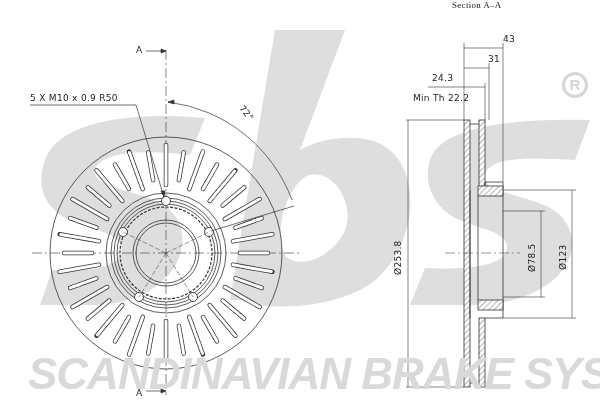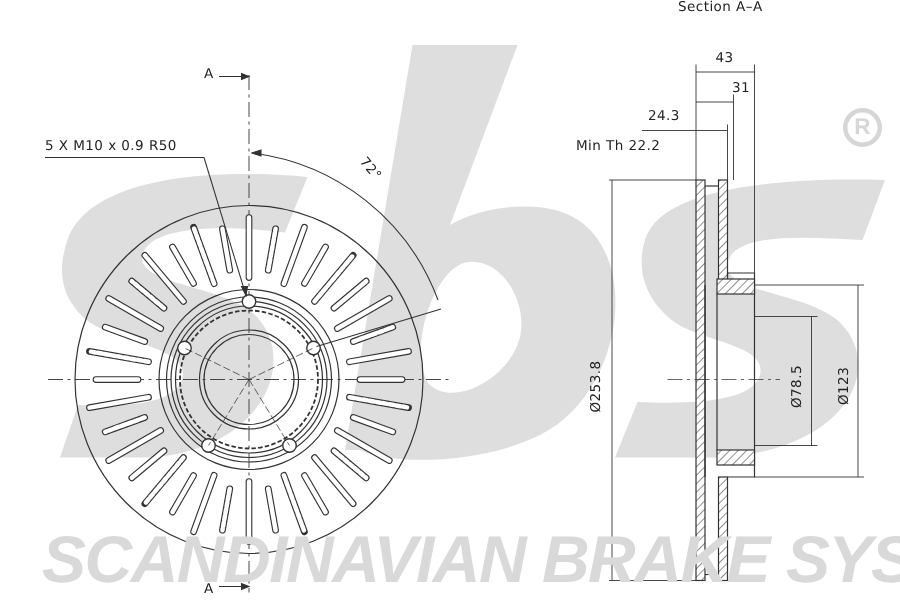--- a/index.html
+++ b/index.html
@@ -192,29 +192,29 @@
     <line x1="503" y1="211" x2="545" y2="211"></line>
     <line x1="503" y1="297" x2="545" y2="297"></line>
     <line x1="541" y1="211" x2="541" y2="297"></line>
 
     <line x1="503" y1="190" x2="576" y2="190"></line>
     <line x1="503" y1="318" x2="576" y2="318"></line>
     <line x1="572" y1="190" x2="572" y2="318"></line>
   </g>
 </svg>
 
-<div class="lbl" style="left:452px; top:0px;">Section A–A</div>
+<div class="lbl" style="left:452px; top:0px;font-family:Liberation Serif, serif;">Section A–A</div>
 <div class="lbl" style="left:136px; top:45px;">A</div>
 <div class="lbl" style="left:136px; top:388px;">A</div>
 <div class="lbl" style="left:30px; top:93px;">5 X M10 x 0.9 R50</div>
 <div class="lbl" style="left:238px; top:108px; transform:rotate(50deg);">72°</div>
 
-<div class="lbl" style="left:477px; top:34px;">43</div>
+<div class="lbl" style="left:503px; top:34px;">43</div>
 <div class="lbl" style="left:472px; top:54px;margin-left:16px;">31</div>
 <div class="lbl" style="left:432px; top:73px;">24.3</div>
-<div class="lbl" style="left:384px; top:93px;">Min Th 22.2</div>
+<div class="lbl" style="left:413px; top:93px;">Min Th 22.2</div>
 
 <div class="lbl vert" style="left:393px; top:275px;">Ø253.8</div>
 <div class="lbl vert" style="left:527px; top:272px;">Ø78.5</div>
 <div class="lbl vert" style="left:558px; top:270px;">Ø123</div>
 
 <div class="reg">R</div>
 <div class="brand">SCANDINAVIAN BRAKE SYSTEMS</div>
 
 </body></html>

